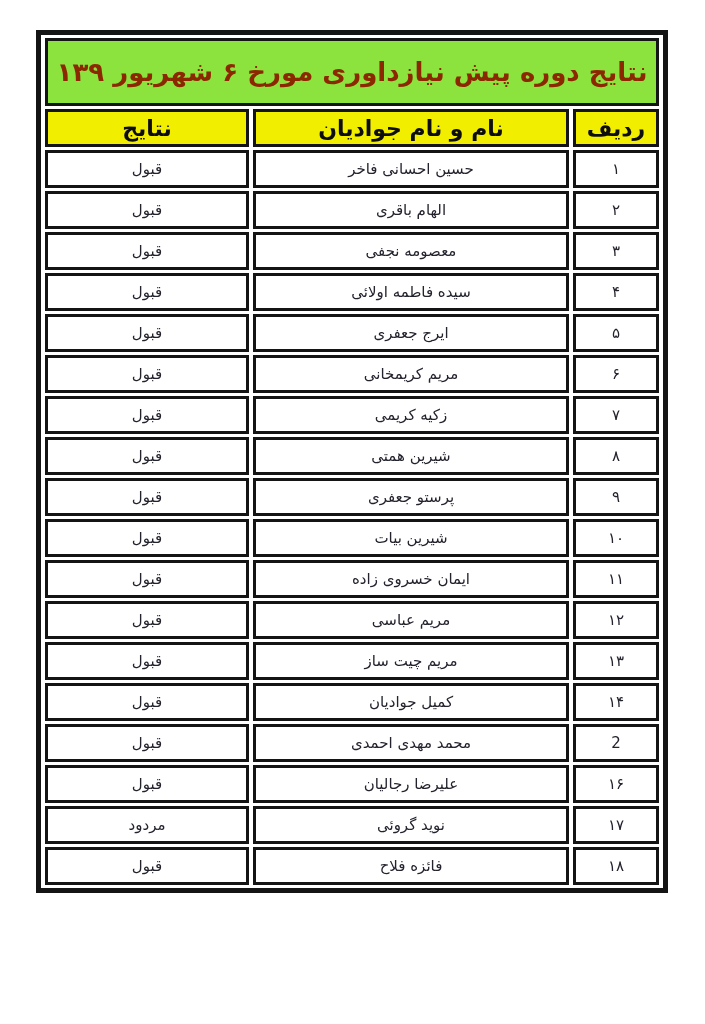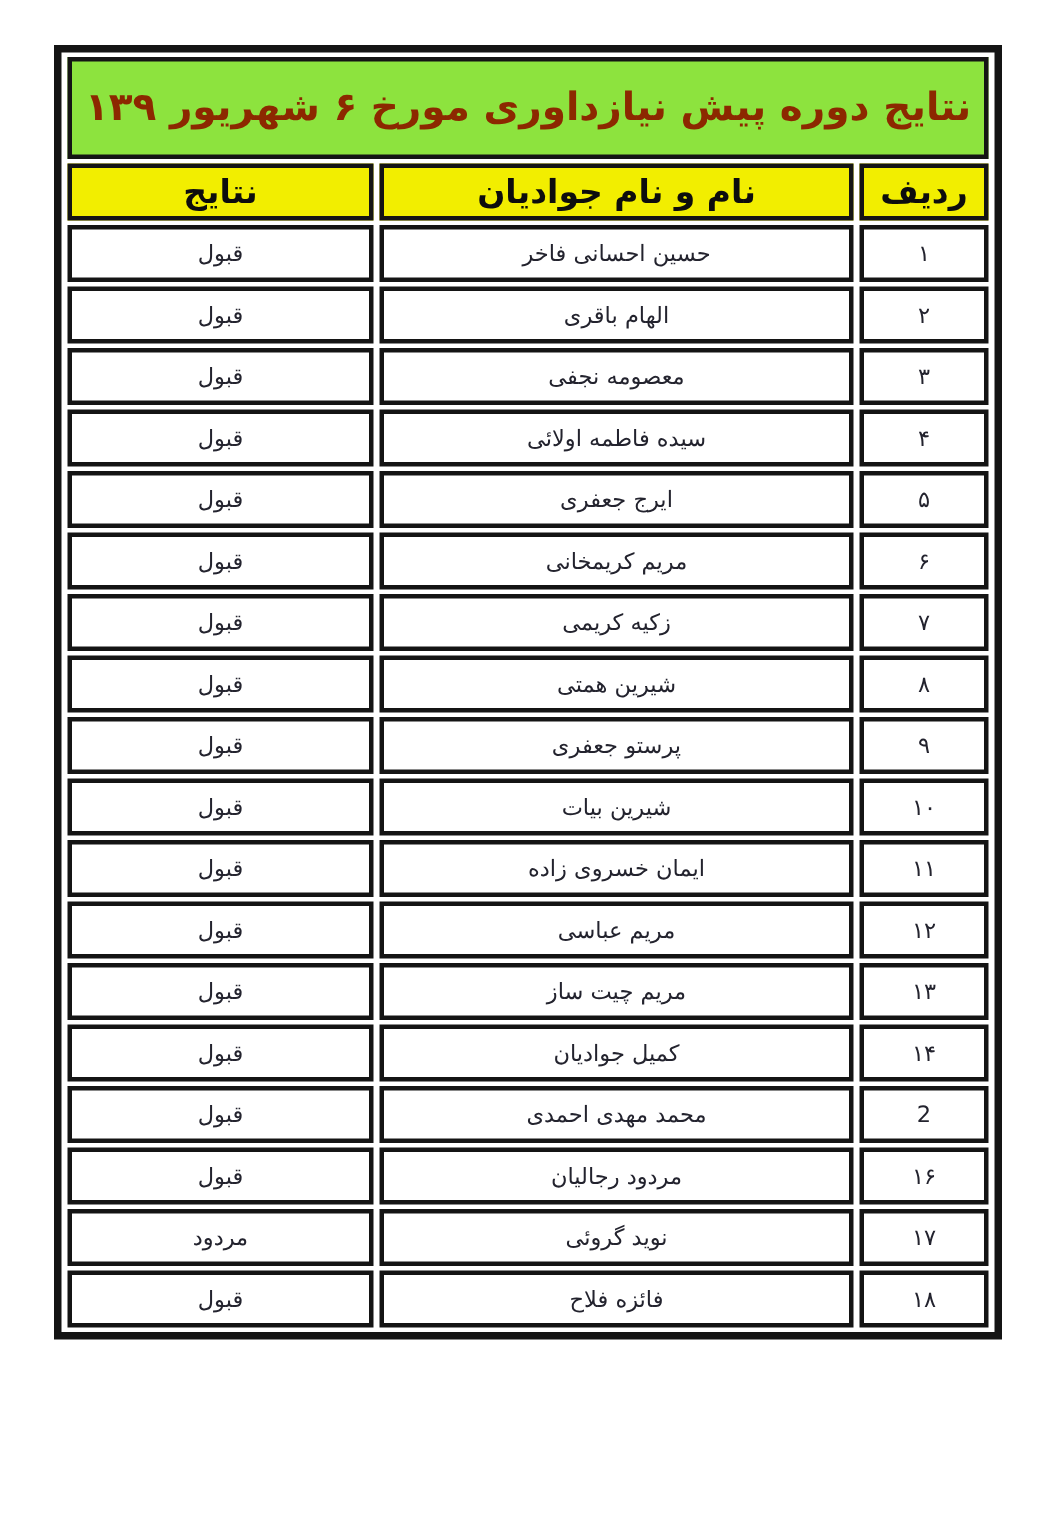--- a/index.html
+++ b/index.html
@@ -172,21 +172,21 @@
         </tr>
 
         <tr>
           <td class="data">2</td>
           <td class="data">محمد مهدی احمدی</td>
           <td class="data">قبول</td>
         </tr>
 
         <tr>
           <td class="data">۱۶</td>
-          <td class="data">مردود رجالیان</td>
+          <td class="data">علیرضا رجالیان</td>
           <td class="data">قبول</td>
         </tr>
 
         <tr>
           <td class="data">۱۷</td>
           <td class="data">نوید گروئی</td>
           <td class="data">مردود</td>
         </tr>
 
         <tr>

